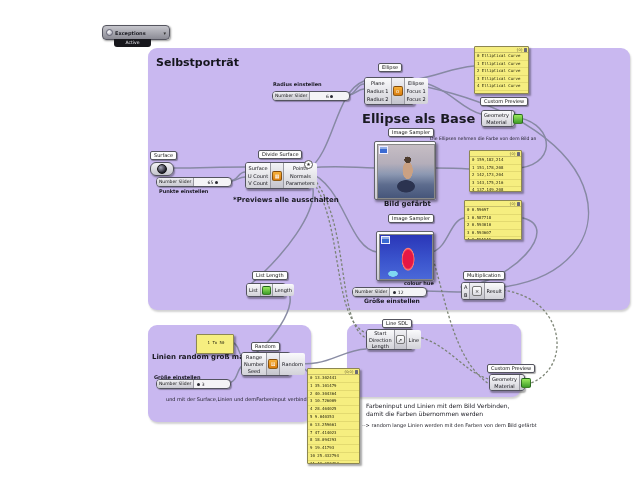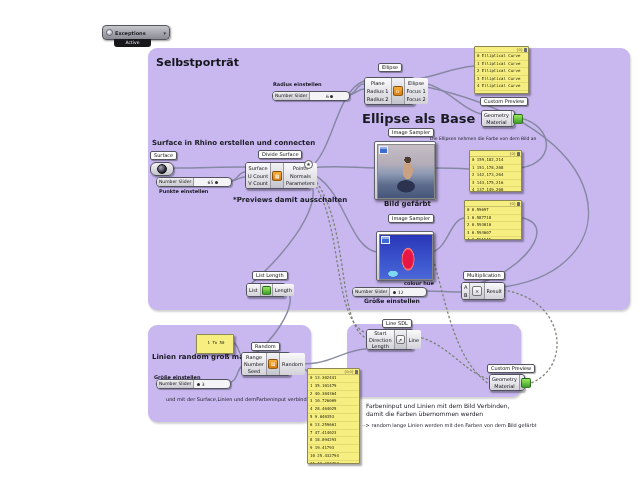--- a/index.html
+++ b/index.html
@@ -124,23 +124,22 @@
   <div class="exc-tab">
     <span class="exc-ball"></span>
     <span class="exc-lab">Exceptions</span>
     <span class="exc-ico">▾</span>
   </div>
   <div class="exc-active">Active</div>
 
   <div class="group-title" style="left:156px;top:56px;font-size:11px">Selbstporträt</div>
   <div class="note b" style="left:273px;top:81px;font-size:5px">Radius einstellen</div>
   <div class="note b" style="left:362px;top:111px;font-size:13px">Ellipse als Base</div>
-  <div class="note b" style="left:152px;top:139px;font-size:7px">Surface in Rhino erstellen und connecten</div>
   <div class="note b" style="left:159px;top:188px;font-size:5px">Punkte einstellen</div>
-  <div class="note b" style="left:233px;top:196px;font-size:7px">*Previews damit ausschalten</div>
+  <div class="note b" style="left:233px;top:196px;font-size:7px">*Previews alle ausschalten</div>
   <div class="note b" style="left:384px;top:200px;font-size:7px">Bild gefärbt</div>
   <div class="note" style="left:430px;top:136px;font-size:4.5px">Die Ellipsen nehmen die Farbe von dem Bild an</div>
   <div class="note b" style="left:404px;top:280px;font-size:5px">colour hue</div>
   <div class="note b" style="left:364px;top:297px;font-size:6px">Größe einstellen</div>
   <div class="note b" style="left:152px;top:353px;font-size:7px">Linien random groß machen</div>
   <div class="note b" style="left:154px;top:374px;font-size:5px">Größe einstellen</div>
   <div class="note" style="left:166px;top:396px;font-size:5px">und mit der Surface,Linien und demFarbeninput verbinden</div>
   <div class="note" style="left:366px;top:402px;font-size:6px">Farbeninput und Linien mit dem Bild Verbinden,</div>
   <div class="note" style="left:366px;top:410px;font-size:6px">damit die Farben übernommen werden</div>
   <div class="note" style="left:362px;top:422px;font-size:5px">--&gt; random lange Linien werden mit den Farben von dem Bild gefärbt</div>

